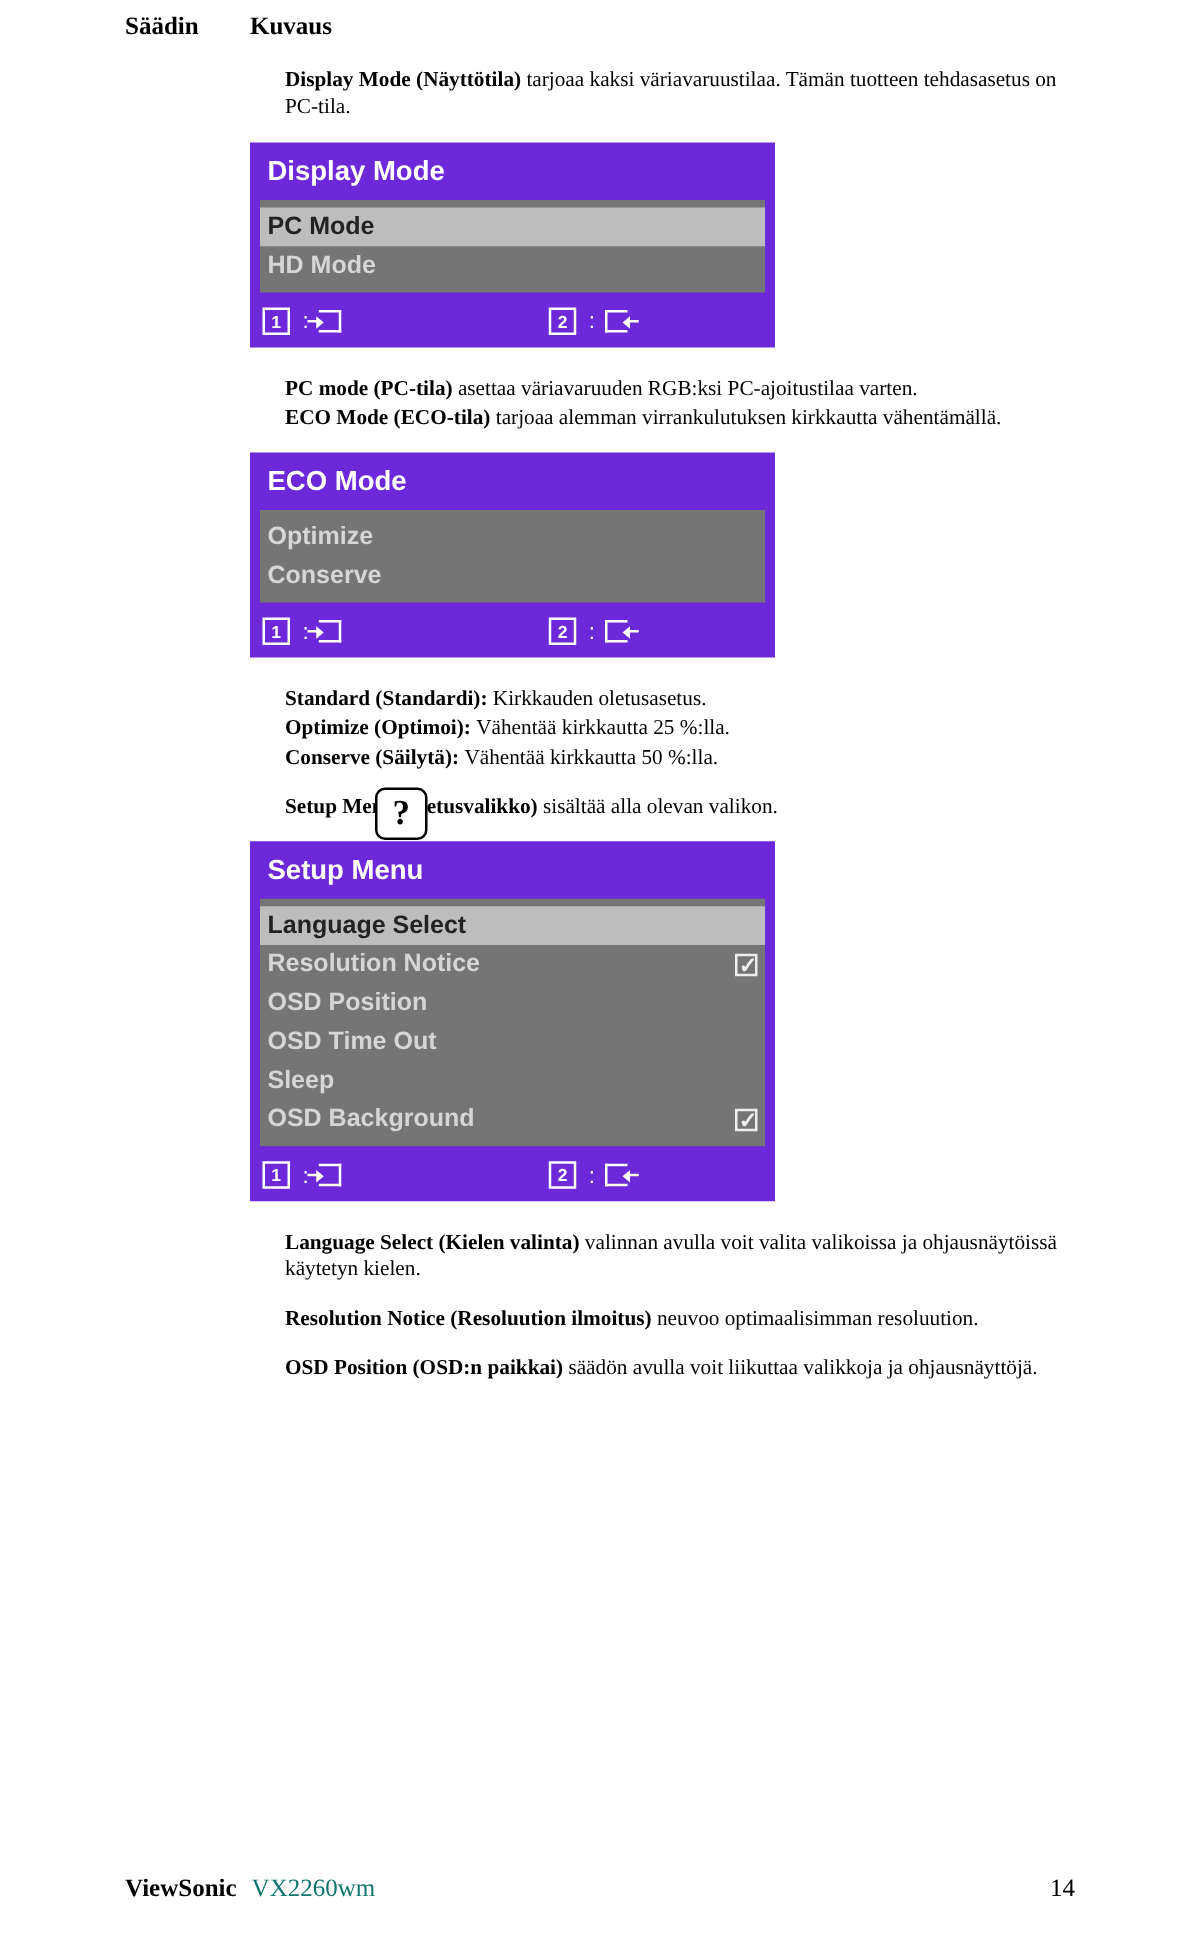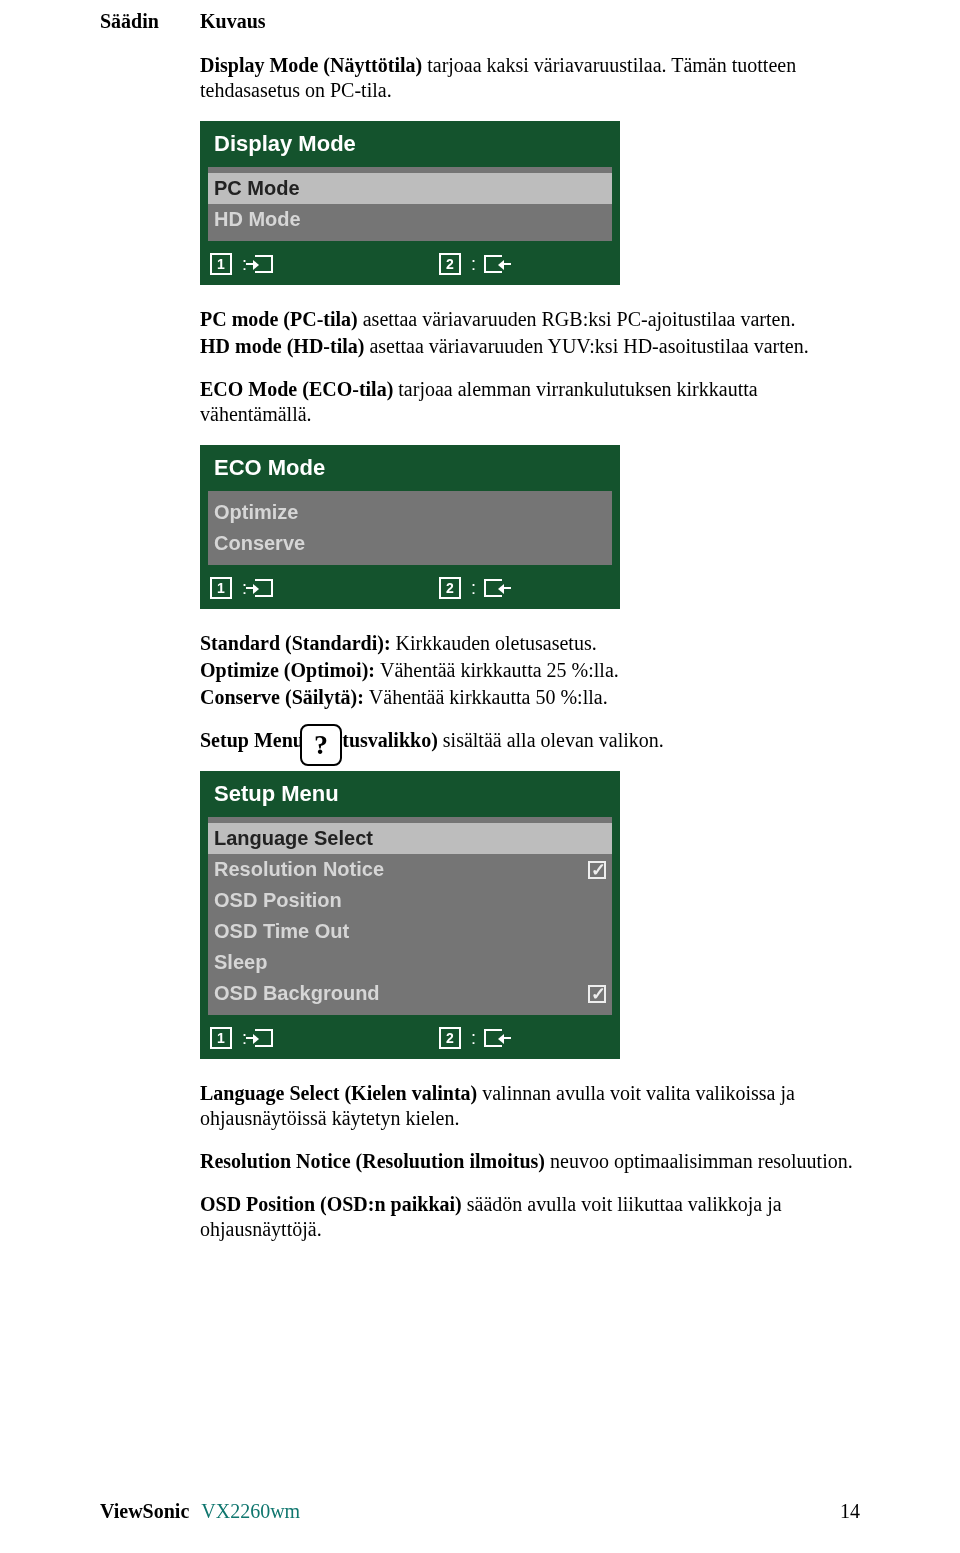--- a/index.html
+++ b/index.html
@@ -18,24 +18,24 @@
     font-size: 20px;
     margin-bottom: 20px;
     justify-content: center;
   }
   .header-col1 { width: 100px; }
   .header-col2 { flex: 1; }
   .content-col {
     margin-left: 100px;
     width: 660px;
   }
-  p { font-size: 20px; line-height: 1.25; margin-bottom: 18px; }
+  p { font-size: 17px; line-height: 1.25; margin-bottom: 18px; margin-left: 28px; }
   .bold-run { font-weight: bold; }
   .screenshot {
-    background: #14532d;
+    background: #6d28d9;
     border-radius: 0;
     width: 420px;
     margin-bottom: 22px;
     font-family: Arial, Helvetica, sans-serif;
     color: #fff;
     overflow: hidden;
   }
   .screenshot .title {
     font-size: 22px;
     font-weight: bold;
@@ -183,23 +183,20 @@
       <span class="sp"></span>
       <span class="keybox">2</span>
       <span>:</span>
       <span class="enter-icon"></span>
     </div>
   </div>
 
   <p style="margin-bottom:2px">
     <span class="bold-run">PC mode (PC-tila) </span><span>asettaa väriavaruuden RGB:ksi PC-ajoitustilaa varten.</span>
   </p>
-  <p>
-    <span class="bold-run">HD mode (HD-tila) </span><span>asettaa väriavaruuden YUV:ksi HD-asoitustilaa varten.</span>
-  </p>
 
   <p>
     <span class="bold-run">ECO Mode (ECO-tila) </span><span>tarjoaa alemman virrankulutuksen kirkkautta vähentämällä.</span>
   </p>
 
   <div class="screenshot">
     <div class="title">ECO Mode</div>
     <div class="list">
       <div class="item">Optimize</div>
       <div class="item">Conserve</div>

